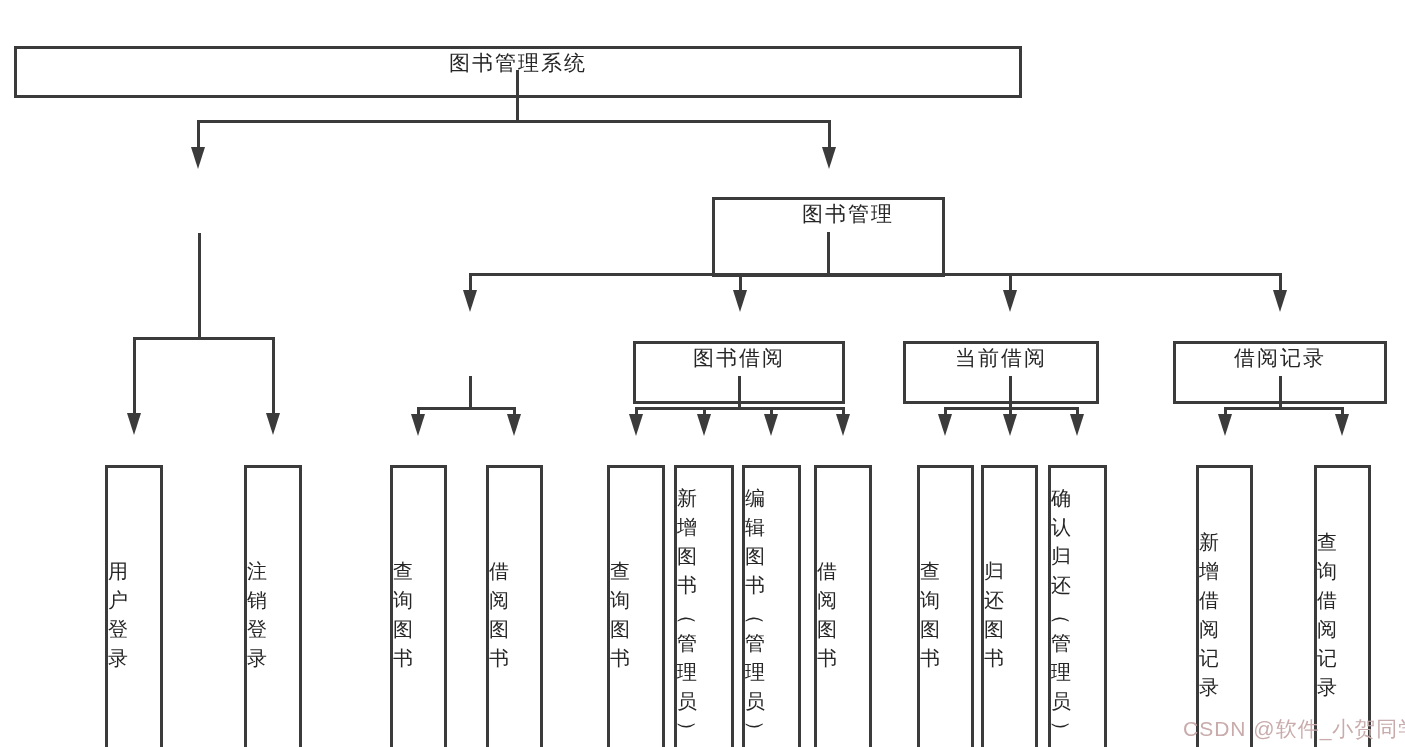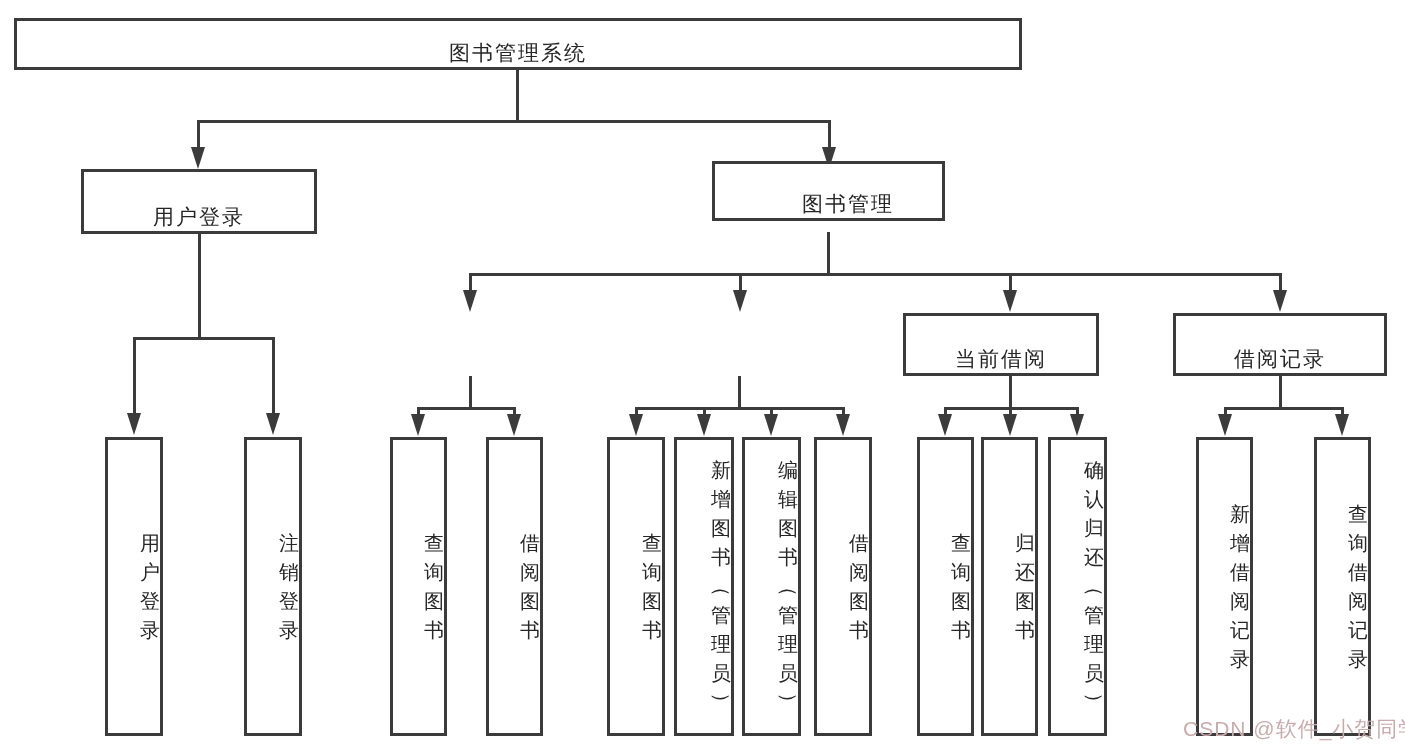--- a/index.html
+++ b/index.html
@@ -3,21 +3,21 @@
 <meta charset="utf-8">
 <style>
   html, body { margin:0; padding:0; background:#ffffff; }
   .canvas {
     position:relative; width:1405px; height:747px; background:#ffffff;
     font-family:"Liberation Sans", sans-serif; color:#262626; overflow:hidden;
   }
   .box {
     position:absolute; box-sizing:border-box; background:#ffffff;
     border:3px solid #3b3b3b;
-    display:flex; align-items:flex-end; justify-content:center;
+    display:flex; align-items:flex-start; justify-content:center;margin-top:28px;
   }
   .h-label { font-size:21px; letter-spacing:2px; white-space:nowrap; color:#262626; }
   .v-box { flex-direction:column; }
   .v-text { display:flex; flex-direction:column; align-items:center; justify-content:center; }
   .v-char { height:29px; line-height:29px; font-size:20px; text-align:center; color:#262626; }
   .v-char.rot { transform:rotate(90deg); }
   .line { position:absolute; background:#3b3b3b; }
   .arrow {
     position:absolute; width:0; height:0;
     border-left:7px solid transparent; border-right:7px solid transparent;
@@ -37,24 +37,21 @@
     <span class="h-label">图书管理系统</span>
   </div>
 
   <div class="line" style="left:516px; top:70px; width:3px; height:53px;"></div>
   <div class="line" style="left:197px; top:120px; width:634px; height:3px;"></div>
   <div class="line" style="left:197px; top:120px; width:3px; height:30px;"></div>
   <div class="arrow" style="left:191px; top:147px;"></div>
   <div class="line" style="left:828px; top:120px; width:3px; height:30px;"></div>
   <div class="arrow" style="left:822px; top:147px;"></div>
 
-  <div class="box" style="left:81px; top:169px; width:236px; height:65px;">
-    <span class="h-label">用户登录</span>
-  </div>
-  <div class="box" style="left:712px; top:161px; width:233px; height:60px;padding-left:39px;">
+  <div class="box" style="left:712px; top:169px; width:233px; height:80px;padding-left:39px;">
     <span class="h-label">图书管理</span>
   </div>
 
   <div class="line" style="left:198px; top:233px; width:3px; height:107px;"></div>
   <div class="line" style="left:133px; top:337px; width:142px; height:3px;"></div>
   <div class="line" style="left:133px; top:337px; width:3px; height:78px;"></div>
   <div class="arrow" style="left:127px; top:413px;"></div>
   <div class="line" style="left:272px; top:337px; width:3px; height:78px;"></div>
   <div class="arrow" style="left:266px; top:413px;"></div>
 
@@ -62,20 +59,23 @@
   <div class="line" style="left:469px; top:273px; width:813px; height:3px;"></div>
   <div class="line" style="left:469px; top:273px; width:3px; height:20px;"></div>
   <div class="arrow" style="left:463px; top:290px;"></div>
   <div class="line" style="left:739px; top:273px; width:3px; height:20px;"></div>
   <div class="arrow" style="left:733px; top:290px;"></div>
   <div class="line" style="left:1009px; top:273px; width:3px; height:20px;"></div>
   <div class="arrow" style="left:1003px; top:290px;"></div>
   <div class="line" style="left:1279px; top:273px; width:3px; height:20px;"></div>
   <div class="arrow" style="left:1273px; top:290px;"></div>
 
+  <div class="box" style="left:633px; top:313px; width:212px; height:63px;">
+    <span class="h-label">图书借阅</span>
+  </div>
   <div class="box" style="left:903px; top:313px; width:196px; height:63px;">
     <span class="h-label">当前借阅</span>
   </div>
   <div class="box" style="left:1173px; top:313px; width:214px; height:63px;">
     <span class="h-label">借阅记录</span>
   </div>
 
   <div class="line" style="left:469px; top:376px; width:3px; height:34px;"></div>
   <div class="line" style="left:417px; top:407px; width:99px; height:3px;"></div>
   <div class="line" style="left:417px; top:407px; width:3px; height:9px;"></div>

